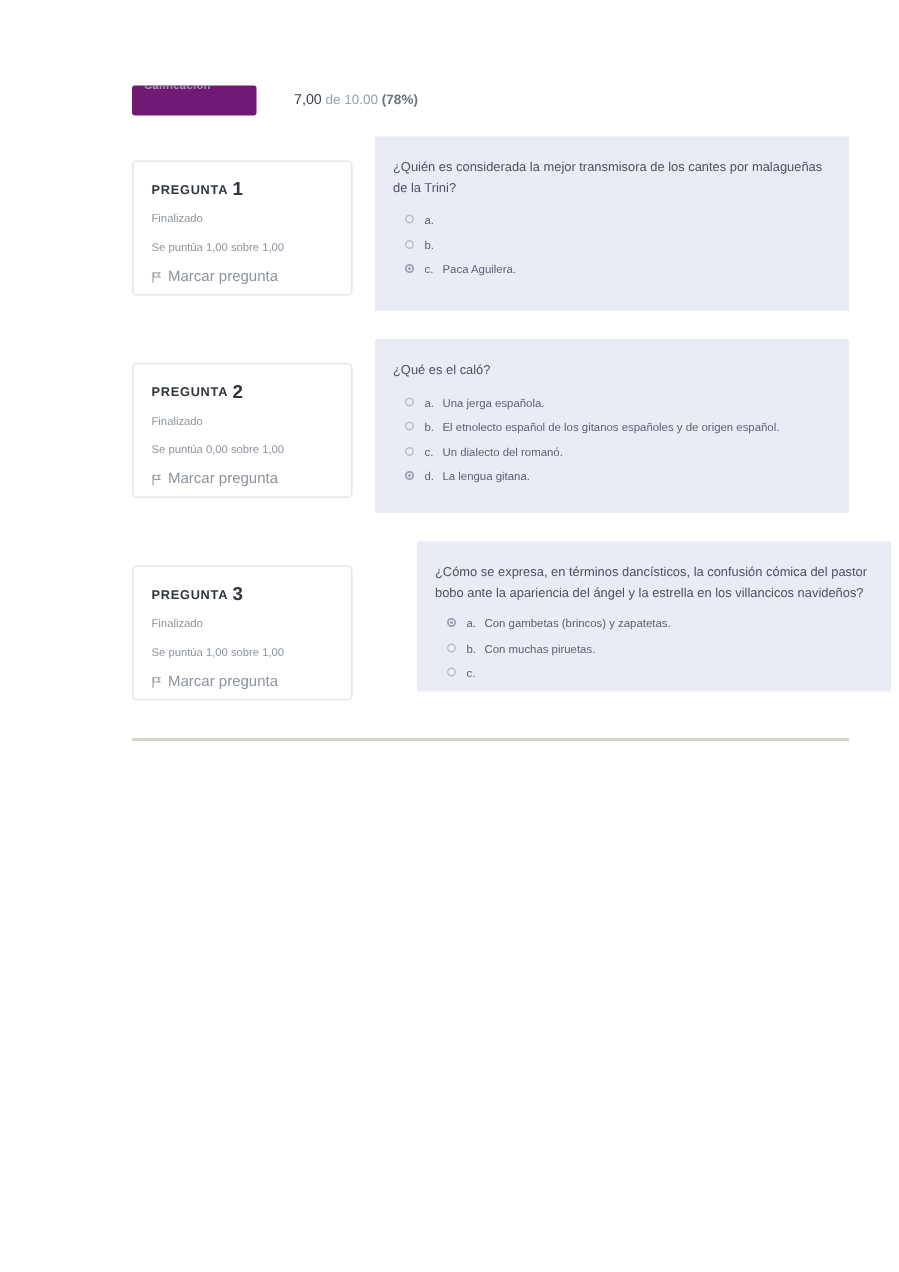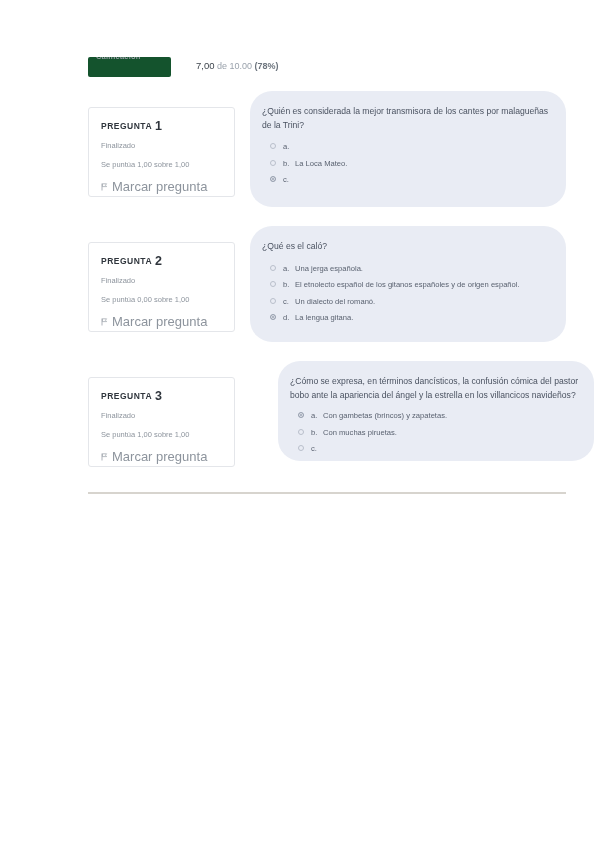--- a/index.html
+++ b/index.html
@@ -29,21 +29,21 @@
     left: 88px;
     top: 57px;
     width: 478px;
     height: 22px;
     display: flex;
     align-items: flex-start;
   }
   .grade-label-pill {
     width: 83px;
     height: 20px;
-    background: #14532d;
+    background: #701a75;
     border-radius: 2px;
     overflow: hidden;
     position: relative;
     flex: 0 0 auto;
   }
   .grade-label-pill .lbl {
     position: absolute;
     left: 8px;
     top: -5px;
     font-size: 7.5px;
@@ -116,21 +116,21 @@
     line-height: 9px;
     color: #8d949d;
     margin-bottom: 10px;
     white-space: nowrap;
   }
   .qinfo .meta:last-child { margin-bottom: 0; }
   .flagrow {
     display: flex;
     align-items: center;
     gap: 4px;
-    font-size: 13px;
+    font-size: 10px;
     color: #8d949d;
     white-space: nowrap;
   }
   .flag-icon {
     display: inline-block;
     width: 7px;
     height: 8px;
     position: relative;
     flex: 0 0 auto;
   }
@@ -138,21 +138,20 @@
 
   
   .qpanel {
     position: absolute;
     left: 162px;
     top: 0;
     width: 316px;
     background: #e9ecf4;
     box-sizing: border-box;
     padding: 14px 14px 4px 12px;
-    border-radius: 22px;
   }
   .qblock.q1 .qpanel { height: 116px; }
   .qblock.q2 .qpanel { height: 116px; }
   .qblock.q3 .qpanel { height: 100px; margin-left: 28px; }
 
   .qtext {
     font-size: 8.6px;
     line-height: 13.5px;
     color: #4a5260;
     margin: 0 0 10px 0;
@@ -242,25 +241,25 @@
     <div class="qpanel">
       <p class="qtext">¿Quién es considerada la mejor transmisora de los cantes por malagueñas de la Trini?</p>
       <ul class="opts">
         <li class="opt">
           <span class="radio"></span>
           <span class="opt-letter">a.</span>
         </li>
         <li class="opt">
           <span class="radio"></span>
           <span class="opt-letter">b.</span>
-          <span class="opt-text">La Loca Mateo.</span>
         </li>
         <li class="opt">
           <span class="radio checked"></span>
           <span class="opt-letter">c.</span>
+          <span class="opt-text">Paca Aguilera.</span>
         </li>
       </ul>
     </div>
   </div>
 
   <div class="qblock q2">
     <div class="qinfo">
       <div class="qtitle">
         <span>PREGUNTA</span><span class="num">2</span>
       </div>

